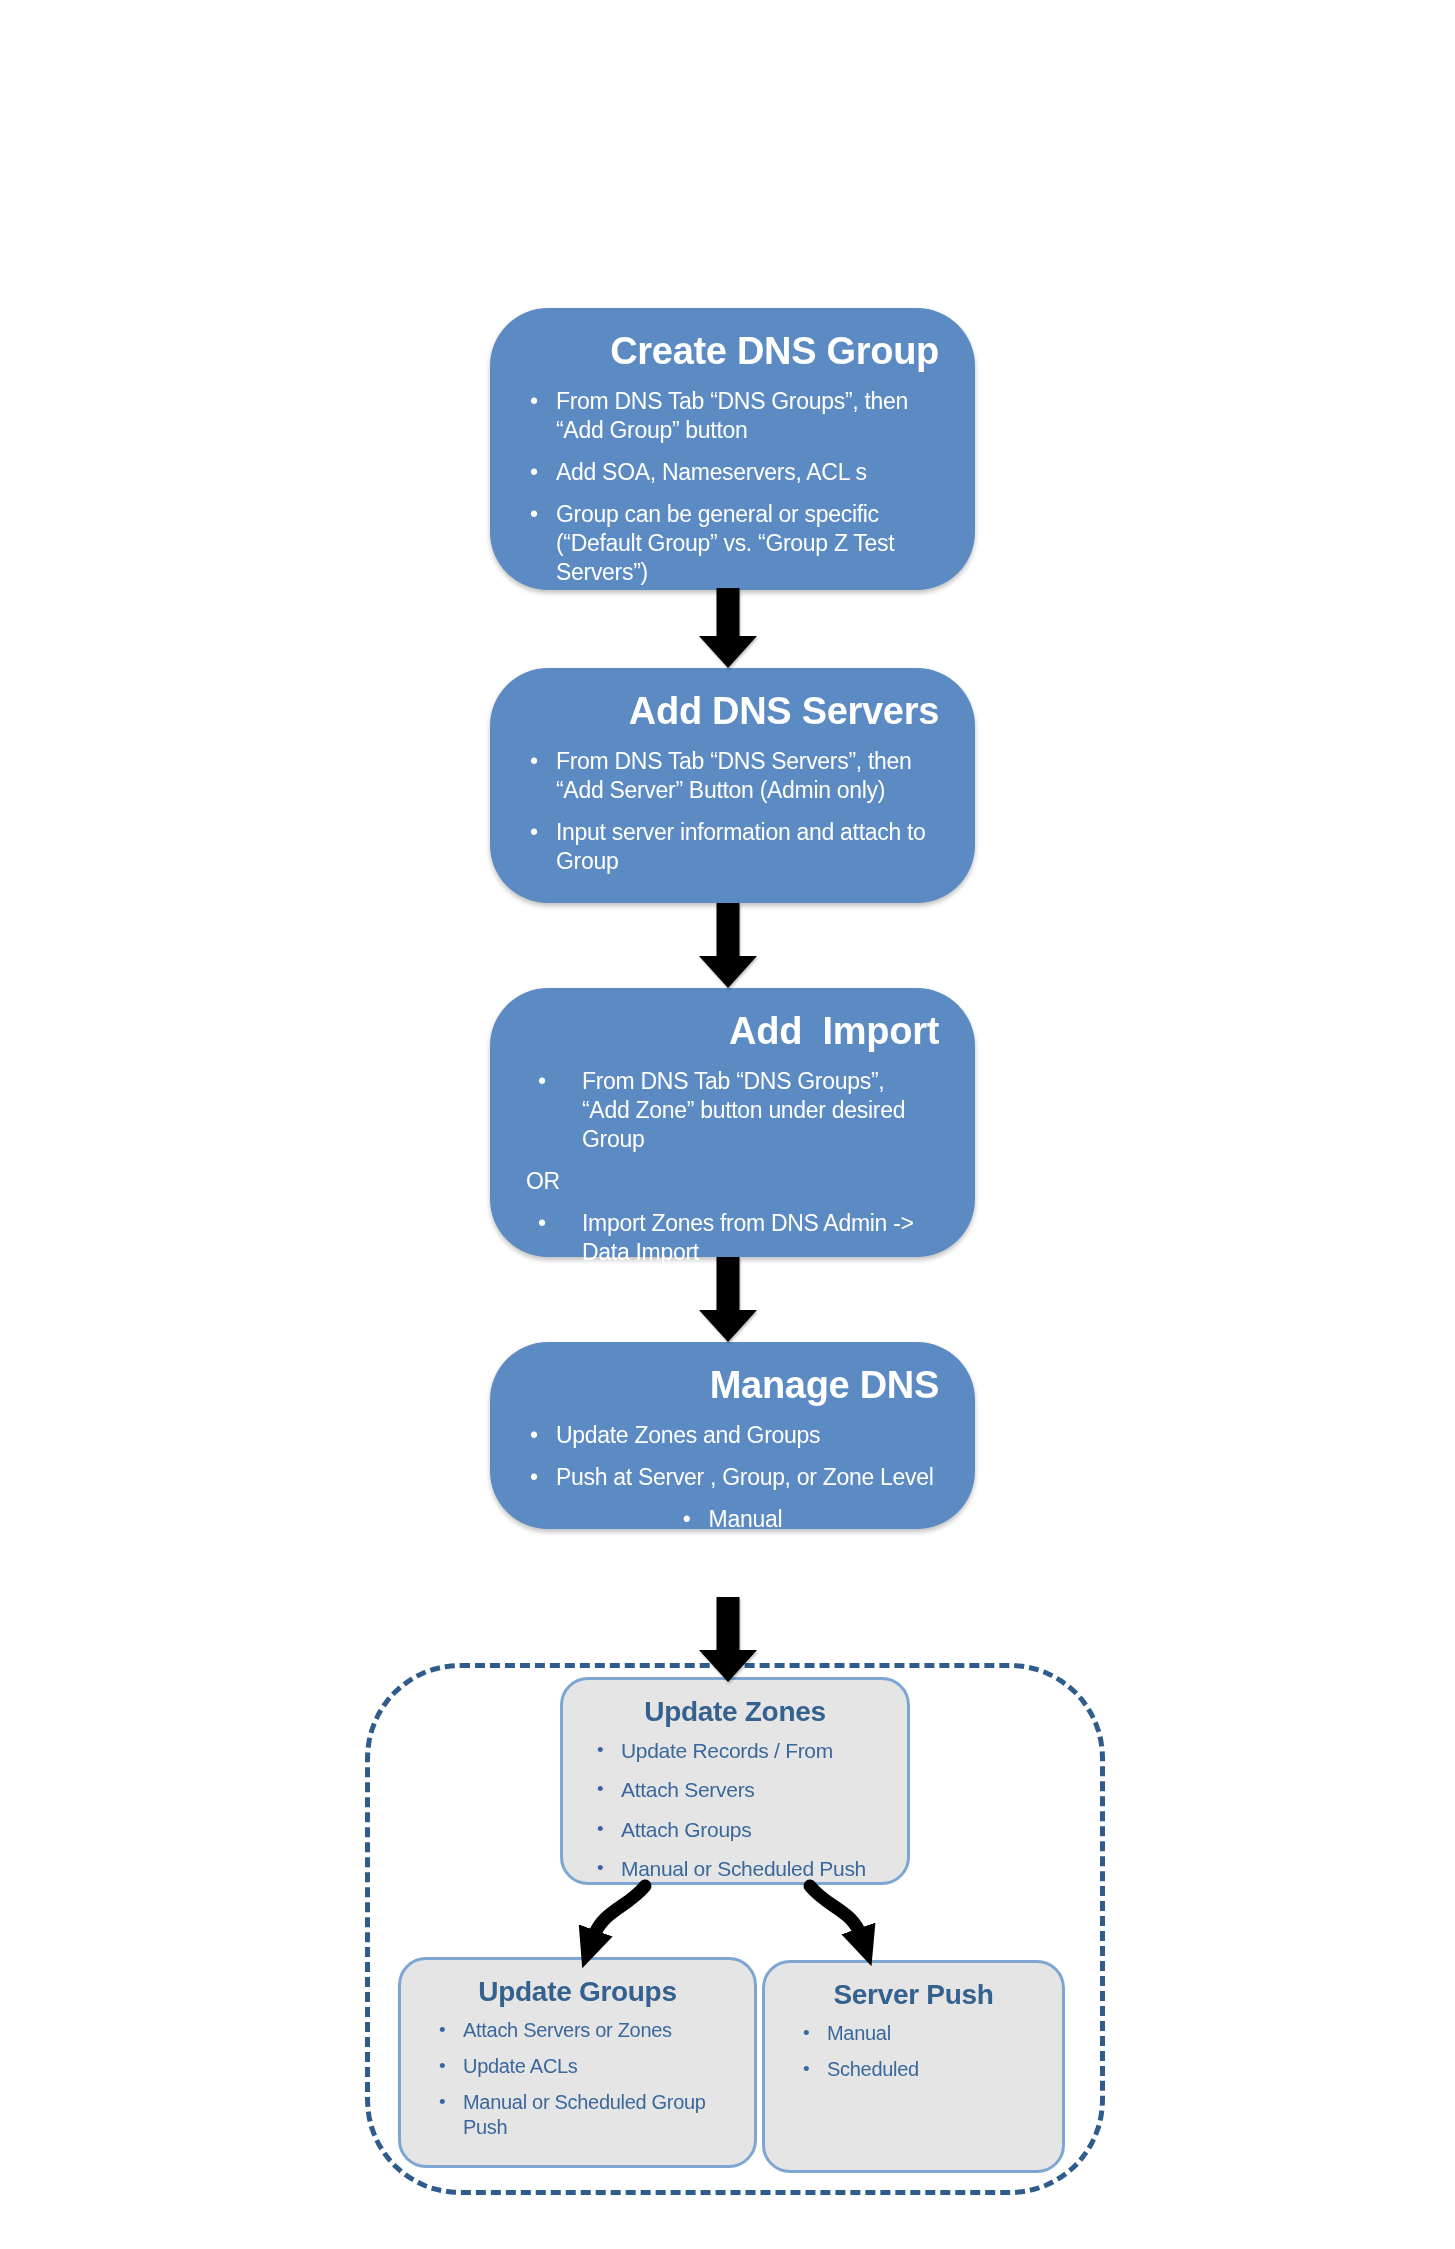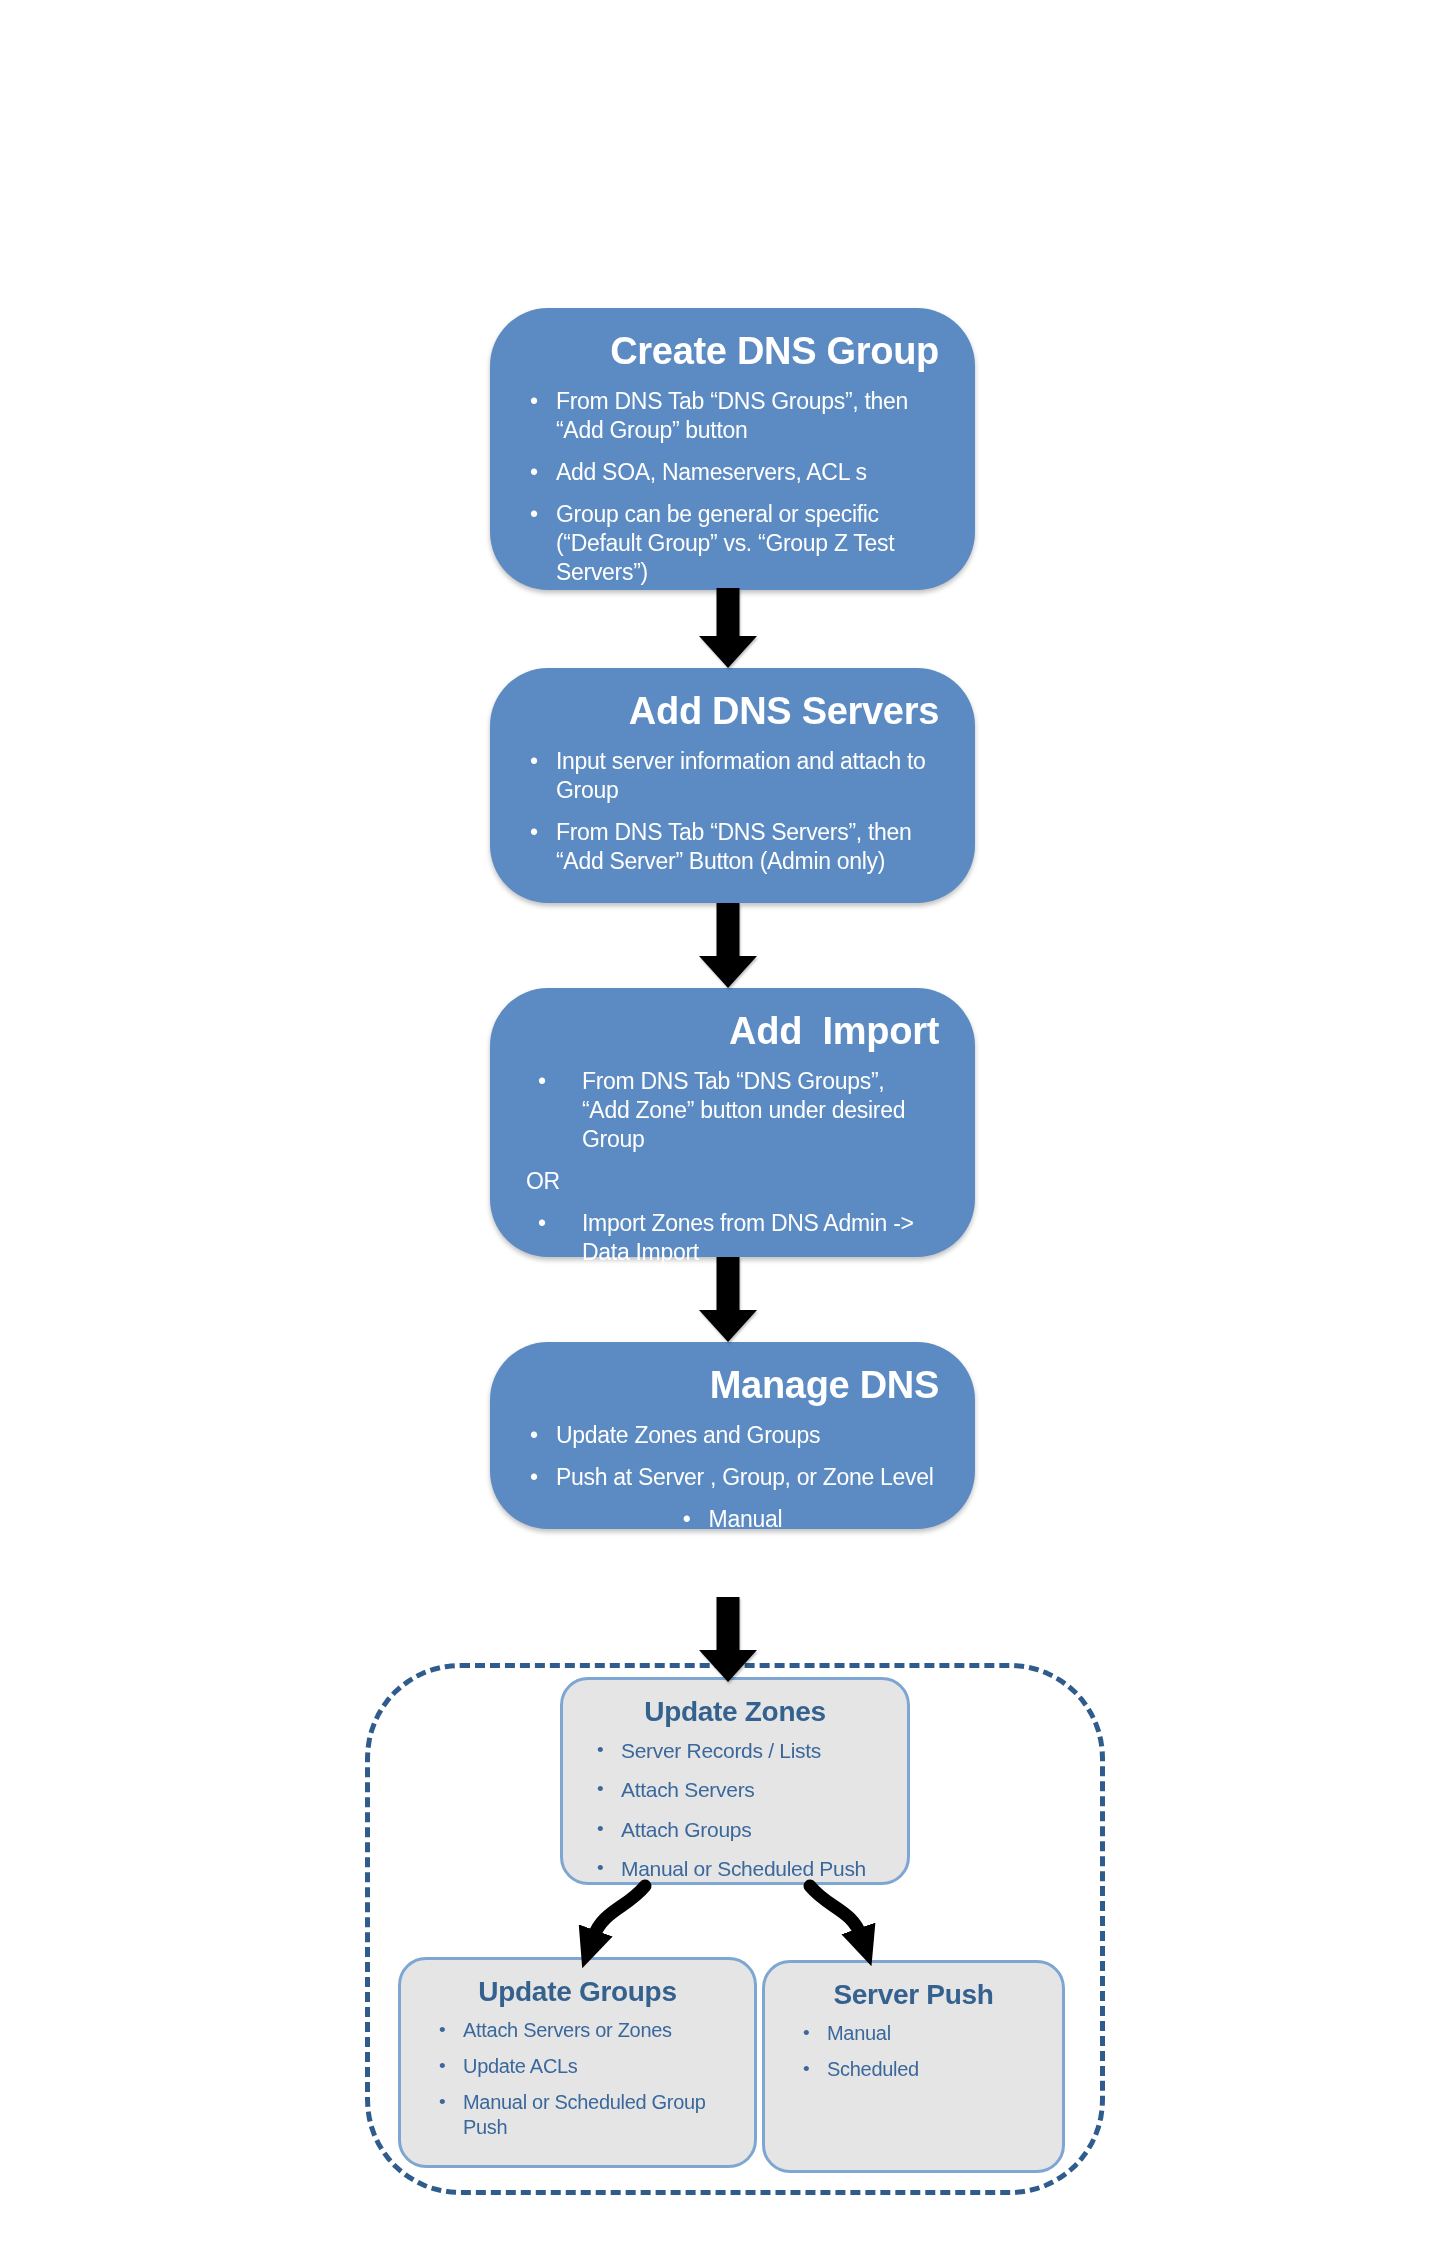--- a/index.html
+++ b/index.html
@@ -187,22 +187,22 @@
 
   <div class="v-arrow" style="left:699px; top:588px; height:80px;">
     <div class="stem"></div>
     <div class="head"></div>
   </div>
 
   <section class="flow-box" style="top:668px; height:235px;">
     <h2>Add DNS Servers</h2>
     <ul style="padding-right:0; margin-right:-10px;">
 
-    <li>Input server information and attach to Group</li>
-        <li>From DNS Tab “DNS Servers”, then “Add Server” Button (Admin only)</li>
+    <li>From DNS Tab “DNS Servers”, then “Add Server” Button (Admin only)</li>
+        <li>Input server information and attach to Group</li>
       </ul>
   </section>
 
   <div class="v-arrow" style="left:699px; top:903px; height:85px;">
     <div class="stem"></div>
     <div class="head"></div>
   </div>
 
   <section class="flow-box flow-box--zones" style="top:988px; height:269px;">
     <h2>Add  Import</h2>
@@ -237,21 +237,21 @@
     <div class="stem"></div>
     <div class="head"></div>
   </div>
 
   <div class="dashed-region"></div>
 
   <section class="detail-box" style="left:560px; top:1677px; width:350px; height:208px;">
     <h3>Update Zones</h3>
     <ul>
 
-    <li>Server Records / Lists</li>
+    <li>Update Records / From</li>
         <li>Attach Servers</li>
         <li>Attach Groups</li>
         <li>Manual or Scheduled Push</li>
       </ul>
   </section>
 
   <svg class="curves" width="740" height="140" viewBox="0 0 740 140">
     <defs>
       <marker id="ah" markerUnits="userSpaceOnUse" markerWidth="40" markerHeight="36" refX="8" refY="18" orient="auto">
         <path d="M0,0 L40,18 L0,36 Z" fill="#000000"></path>

